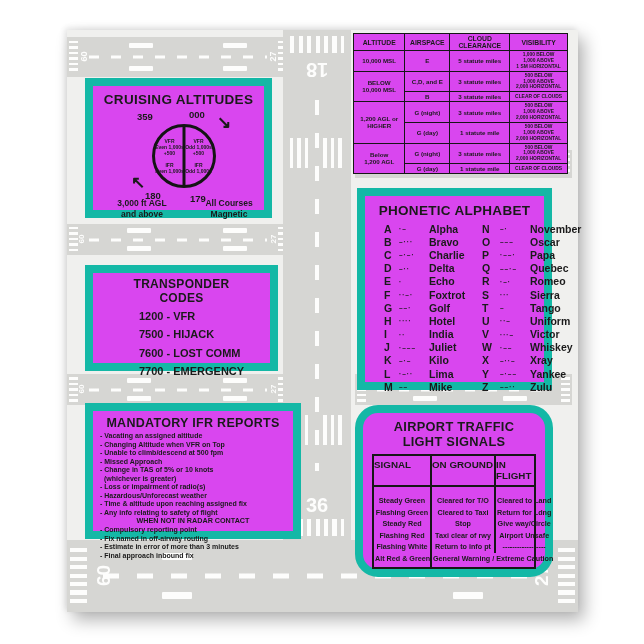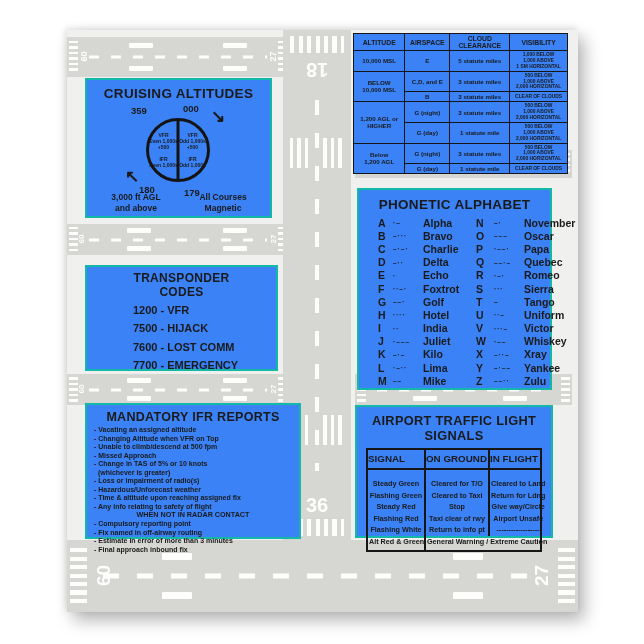--- a/index.html
+++ b/index.html
@@ -36,21 +36,21 @@
   
   .cl-v { position:absolute; left:50%; top:70px; bottom:70px; width:4px; transform:translateX(-50%);
           background:repeating-linear-gradient(180deg,#fdfdfc 0 15px, transparent 15px 33px); }
   .thr-t, .thr-b { position:absolute; left:11%; right:11%; height:17px;
           background:repeating-linear-gradient(90deg,#fdfdfc 0 4px, transparent 4px 8.5px); }
   .thr-t { top:6px; } .thr-b { bottom:5px; }
   .tdz-v { position:absolute; width:21px; height:30px;
           background:repeating-linear-gradient(90deg,#fdfdfc 0 3.5px, transparent 3.5px 7.5px); }
 
   
-  .panel { position:absolute; background:#3b82f6; border:2px solid #14b8a6; color:#1a1a1a; }
+  .panel { position:absolute; background:#d946ef; border:8px solid #14b8a6; color:#1a1a1a; }
   .p-title { font-weight:bold; text-align:center; letter-spacing:.3px; }
   .pre { white-space:pre-line; }
 
   
   #cruising .p-title { margin-top:6px; font-size:13.5px; }
   .compass { position:absolute; left:59px; top:38px; width:64px; height:64px;
              border:3px solid #141414; border-radius:50%; }
   .compass .divider { position:absolute; left:50%; top:-2px; bottom:-2px; width:3px;
              background:#141414; transform:translateX(-50%); }
   .half { position:absolute; top:0; bottom:0; width:50%; display:flex; flex-direction:column;
@@ -410,21 +410,21 @@
         </div>
       <div class="ifr-sub">WHEN NOT IN RADAR CONTACT</div>
       <div id="ifr-lines2">
           <div class="ifr-line">- Compulsory reporting point</div>
           <div class="ifr-line">- Fix named in off-airway routing</div>
           <div class="ifr-line">- Estimate in error of more than 3 minutes</div>
           <div class="ifr-line">- Final approach inbound fix</div>
         </div>
     </div>
 
-    <div class="panel" id="traffic" style="left:288px; top:375px; width:198px; height:133px;">
+    <div class="panel" id="traffic" style="left:288px; top:375px; width:198px; height:172px;border-radius:23px;">
       <div class="p-title">AIRPORT TRAFFIC LIGHT SIGNALS</div>
       <div id="sig-table">
         <div class="t-head">
           <div>SIGNAL</div>
           <div>ON GROUND</div>
           <div>IN FLIGHT</div>
         </div>
         <div class="t-body">
           <div class="t-col" id="sig-col">
               <div class="t-line">Steady Green</div>

